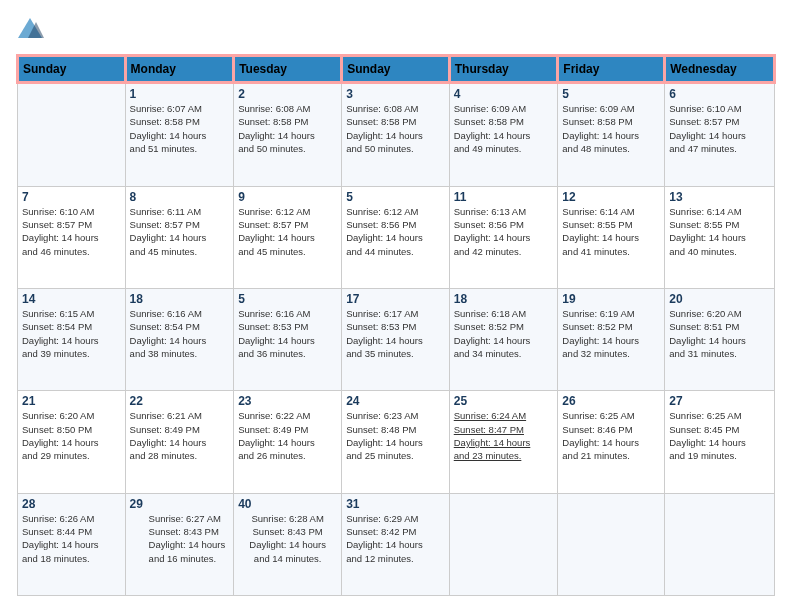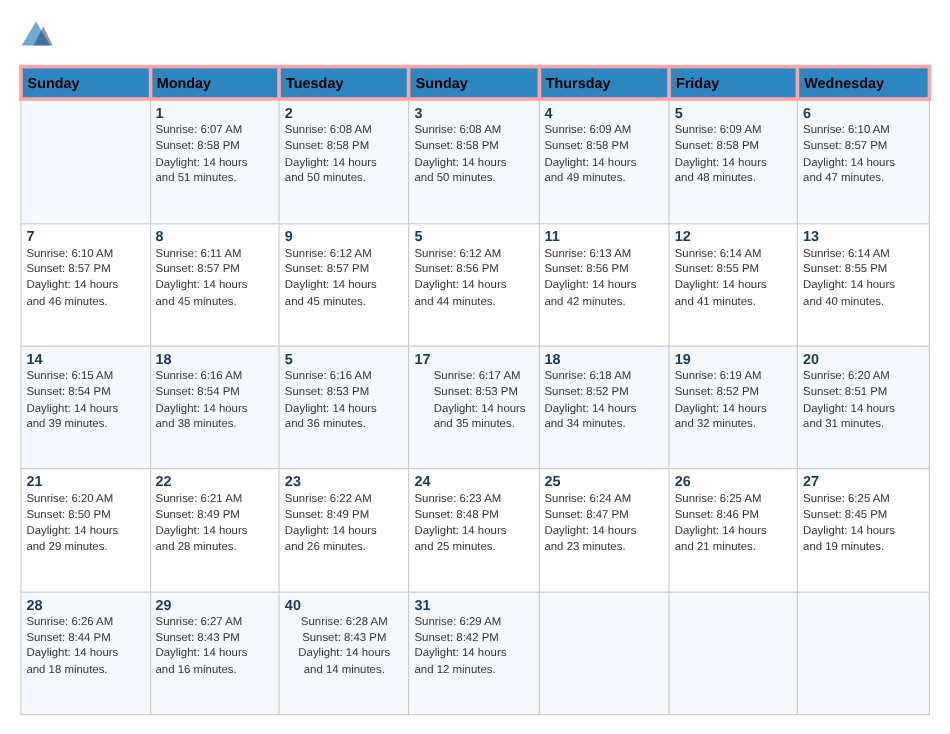--- a/index.html
+++ b/index.html
@@ -244,21 +244,21 @@
           </td>
           <td>
             <div class="day-num">5</div>
             <div class="day-detail" style="white-space: pre-line;">Sunrise: 6:16 AM
 Sunset: 8:53 PM
 Daylight: 14 hours
 and 36 minutes.</div>
           </td>
           <td>
             <div class="day-num">17</div>
-            <div class="day-detail" style="white-space: pre-line; margin-left: 16px;">Sunrise: 6:17 AM
+            <div class="day-detail" style="white-space: pre-line;">Sunrise: 6:17 AM
 Sunset: 8:53 PM
 Daylight: 14 hours
 and 35 minutes.</div>
           </td>
           <td>
             <div class="day-num">18</div>
             <div class="day-detail" style="white-space: pre-line;">Sunrise: 6:18 AM
 Sunset: 8:52 PM
 Daylight: 14 hours
 and 34 minutes.</div>
@@ -302,21 +302,21 @@
           </td>
           <td>
             <div class="day-num">24</div>
             <div class="day-detail" style="white-space: pre-line;">Sunrise: 6:23 AM
 Sunset: 8:48 PM
 Daylight: 14 hours
 and 25 minutes.</div>
           </td>
           <td>
             <div class="day-num">25</div>
-            <div class="day-detail" style="white-space: pre-line;">Sunrise: 6:24 AM
+            <div class="day-detail" style="white-space: pre-line; text-decoration: underline;">Sunrise: 6:24 AM
 Sunset: 8:47 PM
 Daylight: 14 hours
 and 23 minutes.</div>
           </td>
           <td>
             <div class="day-num">26</div>
             <div class="day-detail" style="white-space: pre-line;">Sunrise: 6:25 AM
 Sunset: 8:46 PM
 Daylight: 14 hours
 and 21 minutes.</div>
@@ -332,21 +332,21 @@
         <tr>
           <td>
             <div class="day-num">28</div>
             <div class="day-detail" style="white-space: pre-line;">Sunrise: 6:26 AM
 Sunset: 8:44 PM
 Daylight: 14 hours
 and 18 minutes.</div>
           </td>
           <td>
             <div class="day-num">29</div>
-            <div class="day-detail" style="white-space: pre-line;">Sunrise: 6:27 AM
+            <div class="day-detail" style="white-space: pre-line; margin-left: 19px;">Sunrise: 6:27 AM
 Sunset: 8:43 PM
 Daylight: 14 hours
 and 16 minutes.</div>
           </td>
           <td>
             <div class="day-num">40</div>
             <div class="day-detail" style="white-space: pre-line; text-align: center;">Sunrise: 6:28 AM
 Sunset: 8:43 PM
 Daylight: 14 hours
 and 14 minutes.</div>

